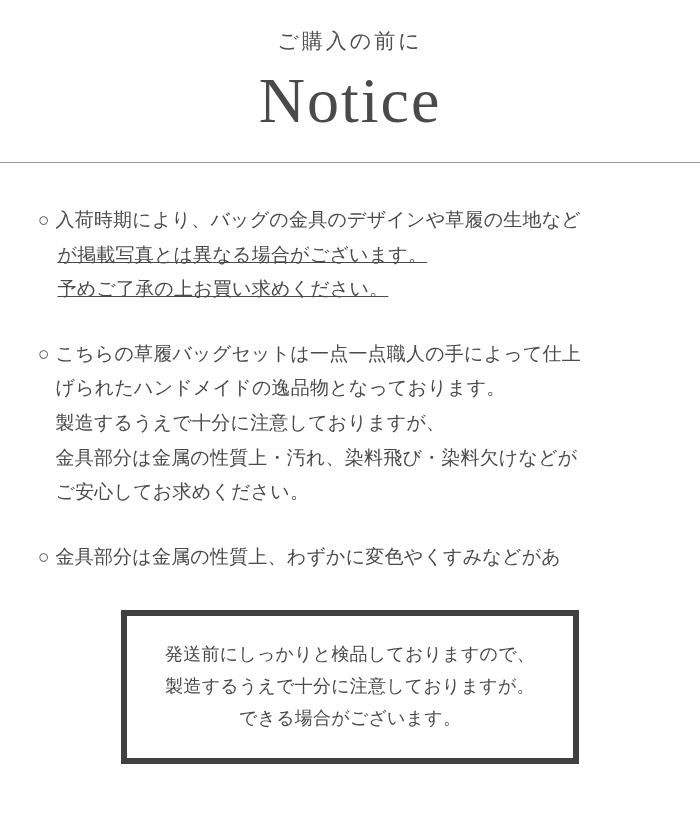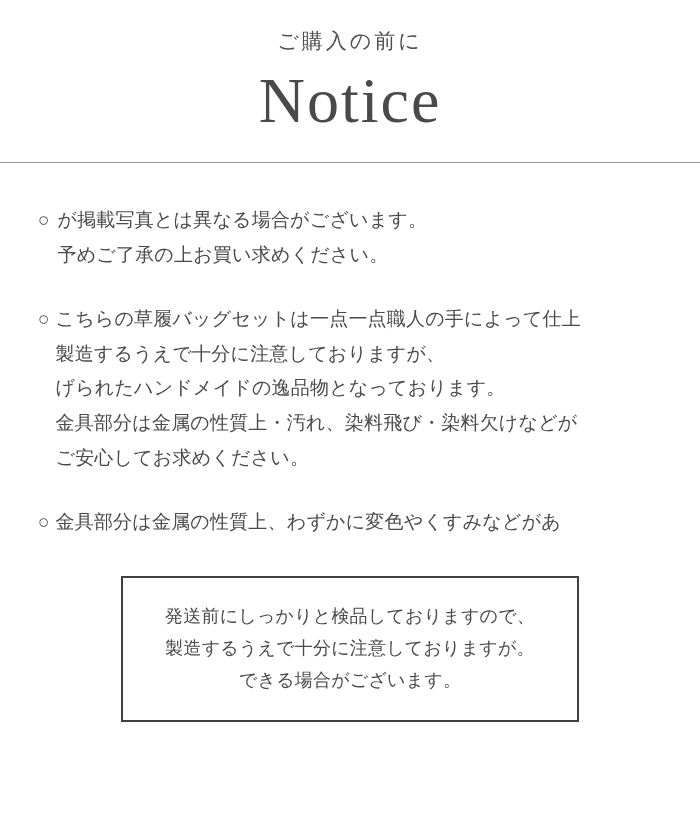--- a/index.html
+++ b/index.html
@@ -70,30 +70,31 @@
     line-height: 1.82;
     color: #4a4a4a;
     letter-spacing: 0.2px;
   }
   .note-lines .ln {
     display: block;
     white-space: nowrap;
   }
   .note-lines .ln.indent {
     padding-left: 2px;
+    text-decoration: underline;
   }
 
   
   .box-wrap {
     display: flex;
     justify-content: center;
     margin-top: 36px;
   }
   .box {
-    border: 2px solid #404040;
+    border: 6px solid #404040;
     width: 458px;
     box-sizing: border-box;
     padding: 22px 10px 24px 10px;
     text-align: center;
   }
   .box .ln {
     display: block;
     font-size: 18px;
     line-height: 1.78;
     color: #4a4a4a;
@@ -110,31 +111,32 @@
     <div class="header-sub">ご購入の前に</div>
     <div class="header-title">Notice</div>
   </div>
   <div class="divider"></div>
 
   <div class="content">
 
     <div class="note-block">
       <span class="bullet">○</span>
       <div class="note-lines">
+        <span class="ln">入荷時期により、バッグの金具のデザインや草履の生地など</span>
         <span class="ln indent">が掲載写真とは異なる場合がございます。</span>
         <span class="ln indent">予めご了承の上お買い求めください。</span>
       </div>
     </div>
 
     <div class="note-block">
       <span class="bullet">○</span>
       <div class="note-lines">
         <span class="ln">こちらの草履バッグセットは一点一点職人の手によって仕上</span>
+        <span class="ln">げられたハンドメイドの逸品物となっております。</span>
         <span class="ln">製造するうえで十分に注意しておりますが、</span>
-        <span class="ln">げられたハンドメイドの逸品物となっております。</span>
         <span class="ln">金具部分は金属の性質上・汚れ、染料飛び・染料欠けなどが</span>
         <span class="ln">ご安心してお求めください。</span>
       </div>
     </div>
 
     <div class="note-block">
       <span class="bullet">○</span>
       <div class="note-lines">
         <span class="ln">金具部分は金属の性質上、わずかに変色やくすみなどがあ</span>
       </div>

